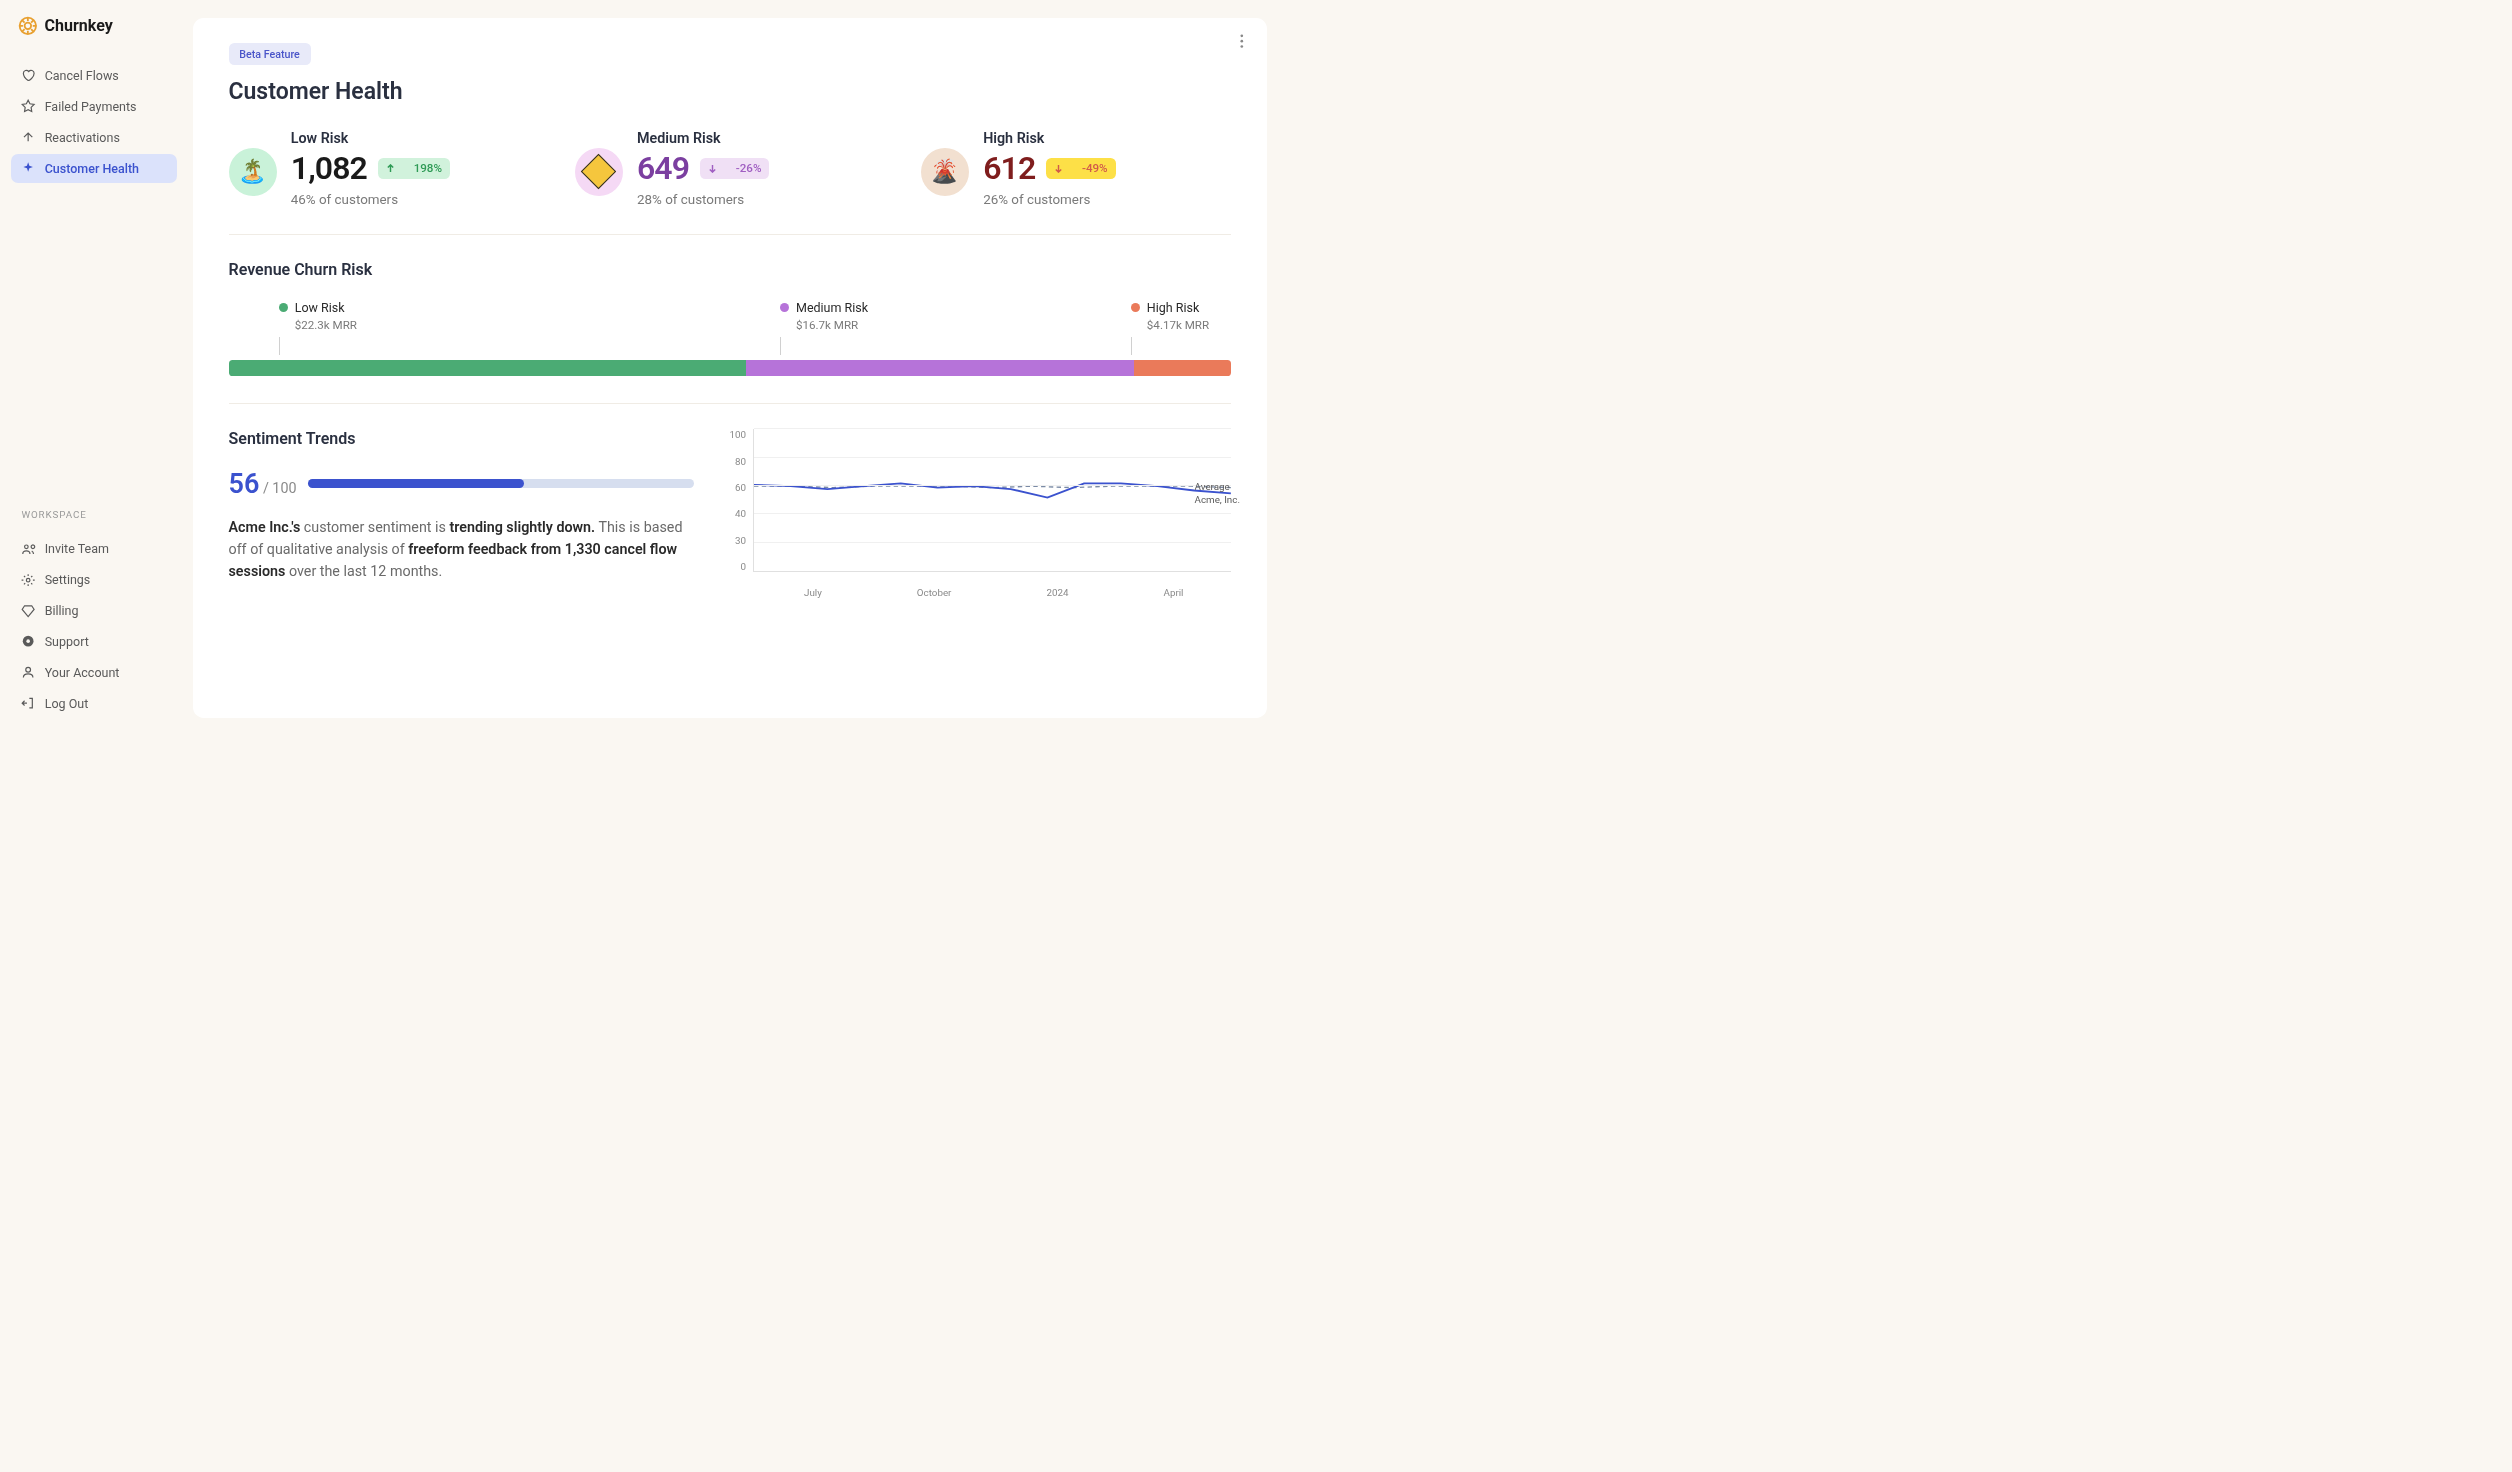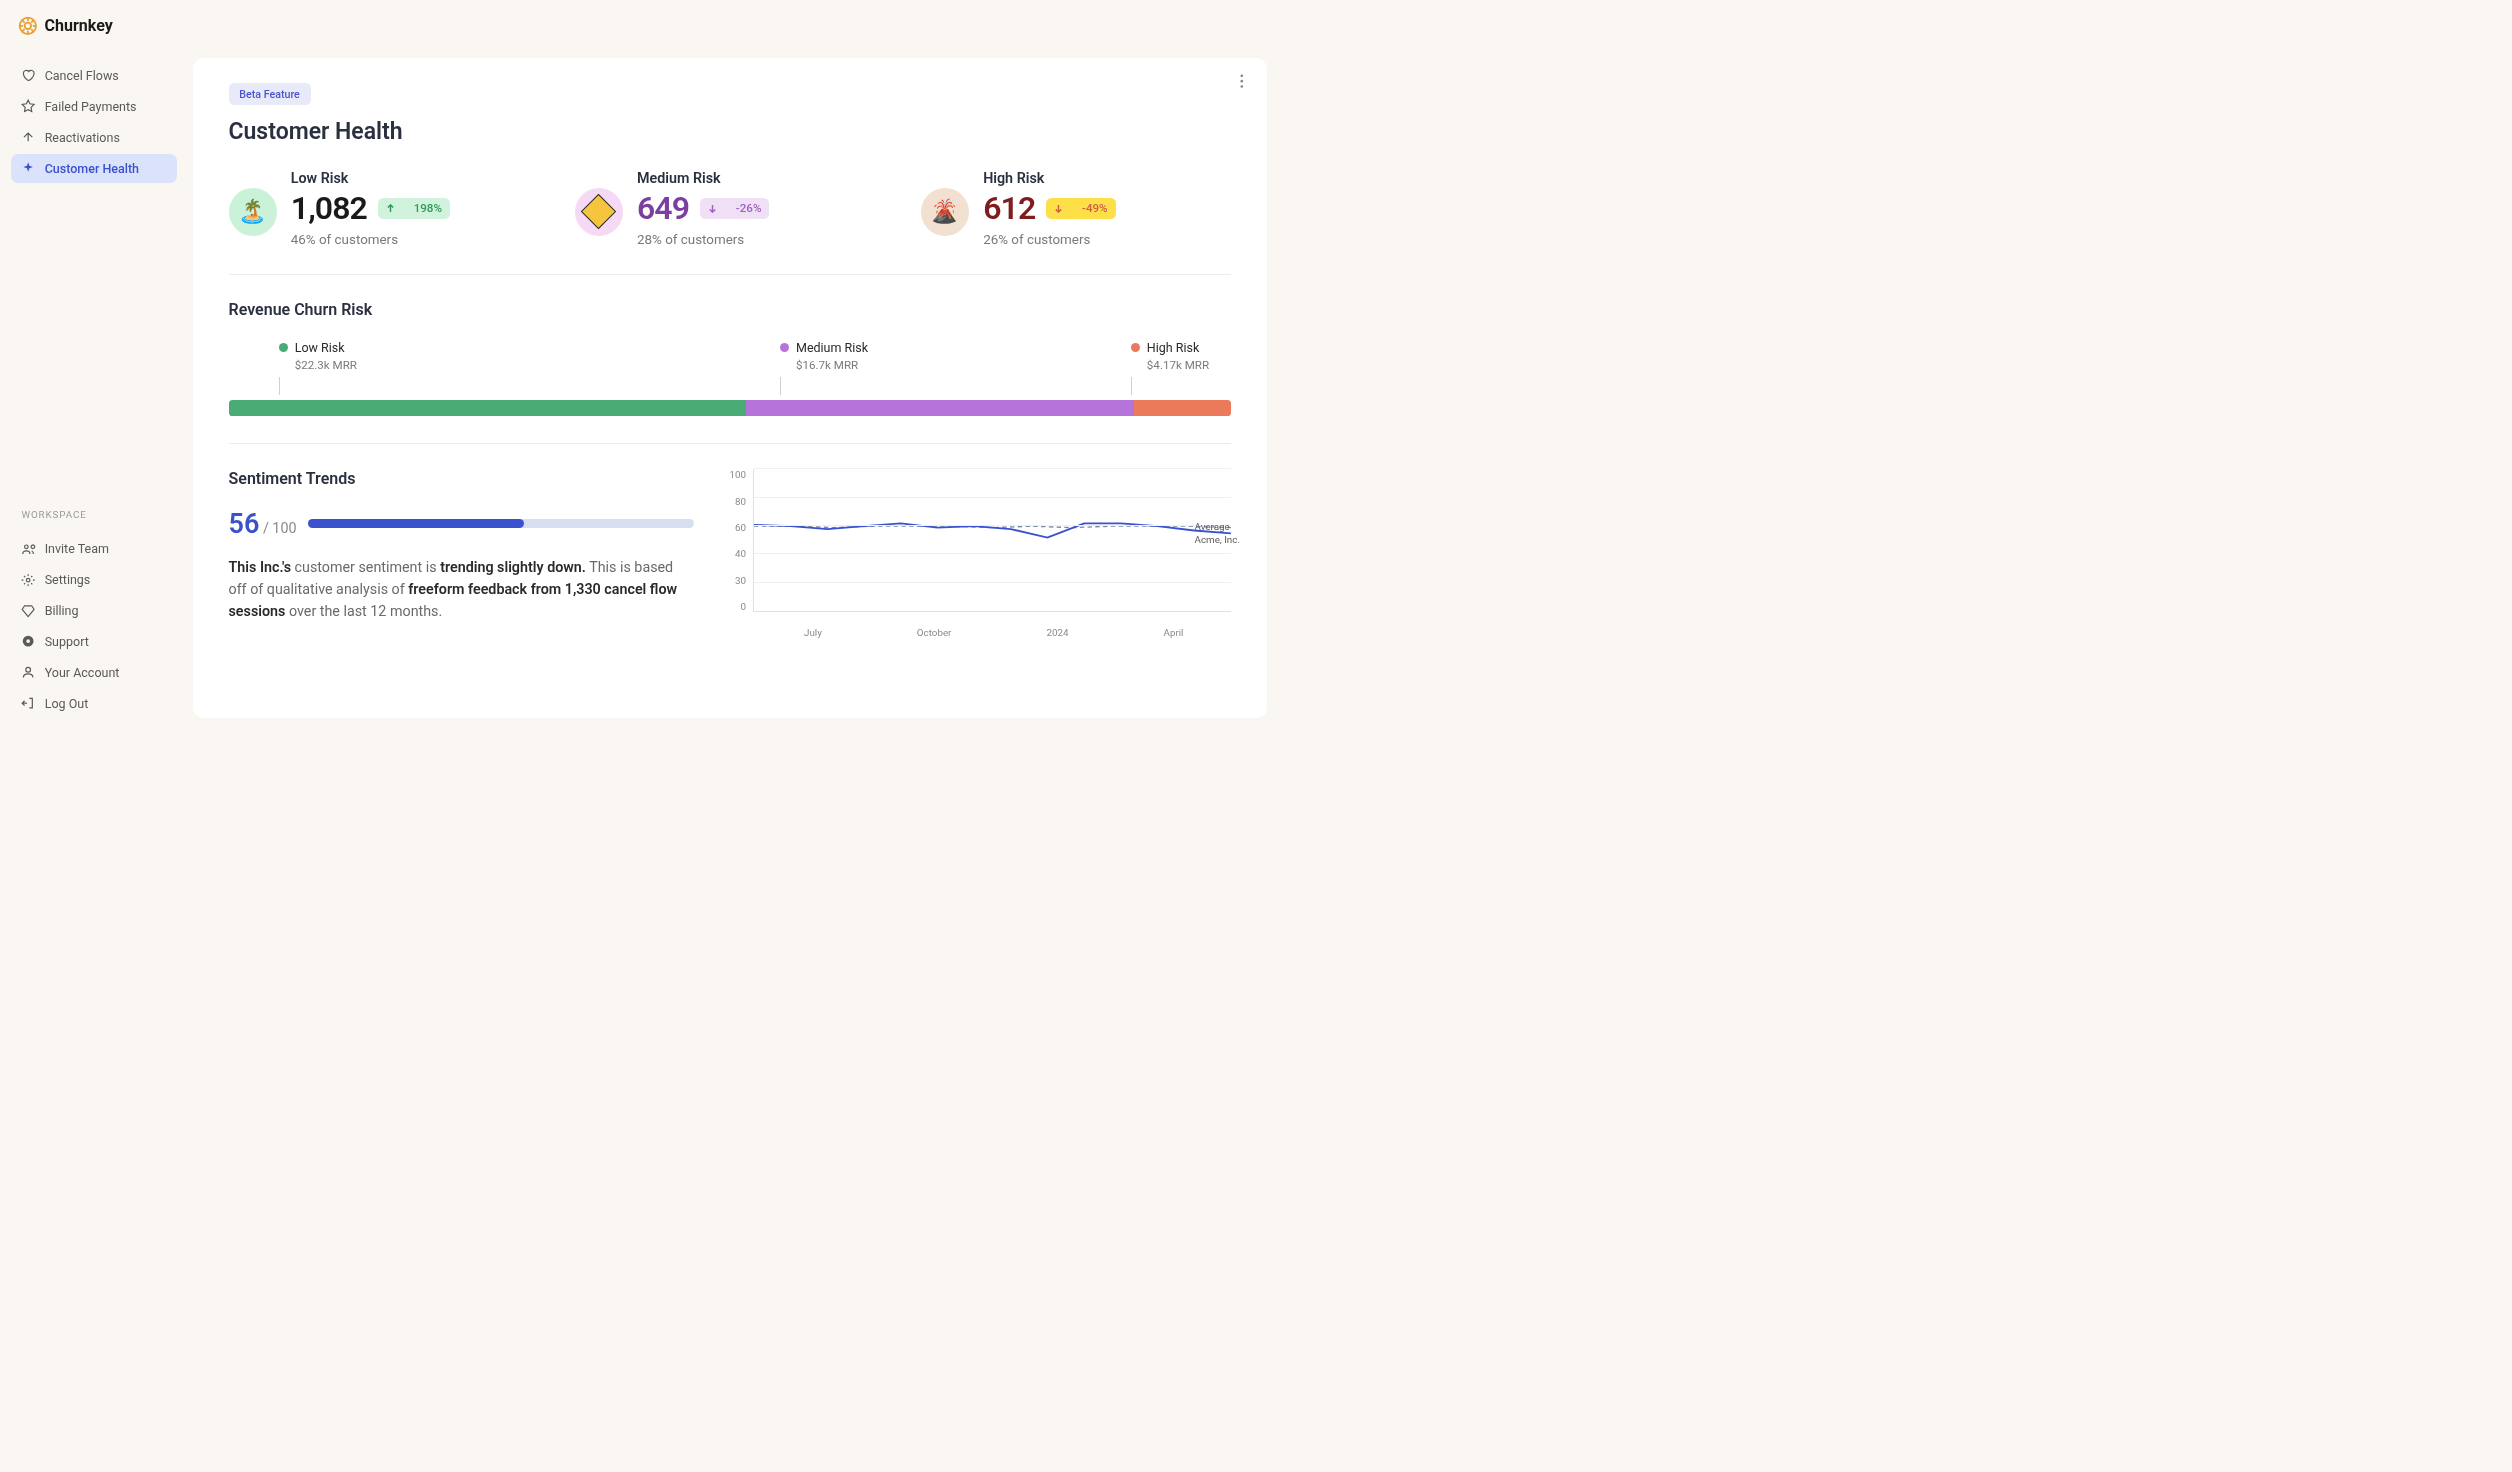--- a/index.html
+++ b/index.html
@@ -52,21 +52,20 @@
 .workspace-label {
   font-size: 9.8px;
   letter-spacing: 0.9px;
   color: #9a9a9a;
   padding: 7.1px 10.7px;
   margin-top: auto;
 }
 .main {
   flex: 1;
   padding: 18px 18px 18px 4.5px;
-  margin-top: 40px;
 }
 .card {
   background: #fff;
   border-radius: 10.7px;
   padding: 25px 36px 36px 36px;
   height: 100%;
   position: relative;
   overflow: auto;
 }
 .more-btn {
@@ -484,21 +483,21 @@
         <div class="sentiment-score-row">
           <span>
             <span class="sentiment-score">56</span>
             <span class="sentiment-max"> / <span>100</span></span>
           </span>
           <div class="sentiment-bar-track">
             <div class="sentiment-bar-fill" id="sentFill" style="width: 56%;"></div>
           </div>
         </div>
         <p class="sentiment-text">
-          <b>This Inc.'s</b><span> customer sentiment is </span><b>trending slightly down.</b><span> This is based off of qualitative analysis of </span><b>freeform feedback from 1,330 cancel flow sessions</b><span> over the last 12 months.</span>
+          <b>Acme Inc.'s</b><span> customer sentiment is </span><b>trending slightly down.</b><span> This is based off of qualitative analysis of </span><b>freeform feedback from 1,330 cancel flow sessions</b><span> over the last 12 months.</span>
         </p>
       </div>
       <div class="sentiment-chart">
         <div class="chart-area">
           <div class="y-axis" id="yAxis">
               <span>100</span>
               <span>80</span>
               <span>60</span>
               <span>40</span>
               <span>30</span>

